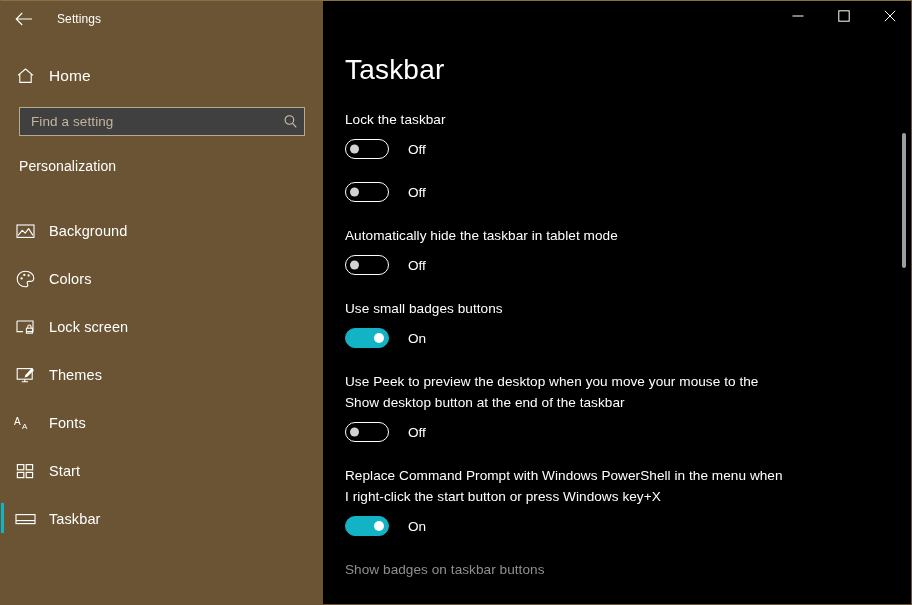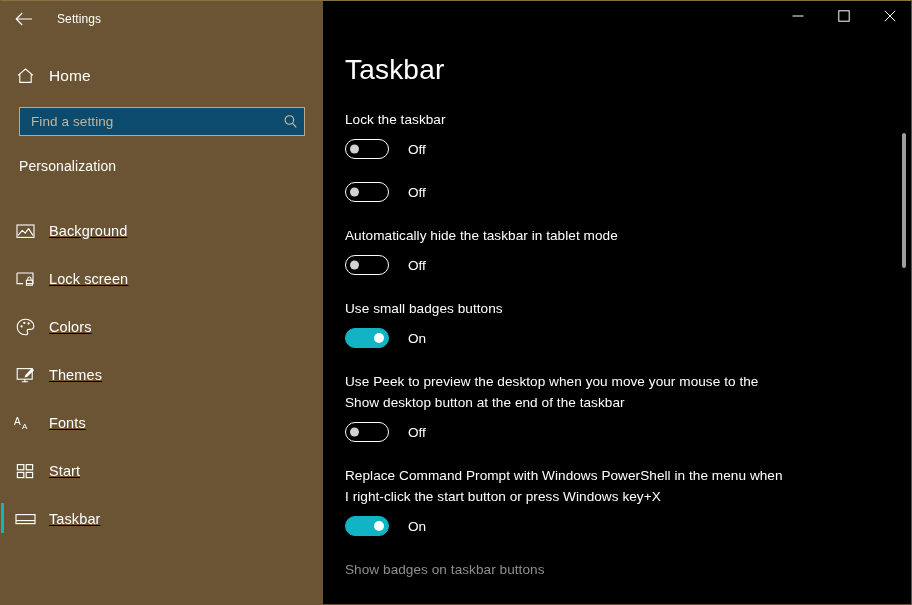--- a/index.html
+++ b/index.html
@@ -72,21 +72,21 @@
     font-size: 14.5px;
     color: #ffffff;
     letter-spacing: 0.1px;
   }
   #home-row .nav-label { font-size: 15.5px; }
 
   #search-box {
     position: absolute;
     left: 18px; top: 106px;
     width: 286px; height: 29px;
-    background: #0c4a6e;
+    background: #404040;
     border: 1px solid #b9a98c;
     display: flex;
     align-items: center;
   }
   #search-input-text {
     flex: 1;
     font-size: 13.5px;
     color: #c3b49a;
     padding-left: 11px;
     letter-spacing: 0.1px;
@@ -110,21 +110,20 @@
     left: 0; top: 206px;
     width: 322px;
   }
 
   .nav-item {
     position: relative;
     height: 48px;
     display: flex;
     align-items: center;
     cursor: default;
-    text-decoration: underline;
   }
   .nav-item.selected::before {
     content: "";
     position: absolute;
     left: 0; top: 8px;
     width: 3px; height: 30px;
     background: #12b3c4;
   }
 
   
@@ -278,43 +277,43 @@
           <svg width="19" height="16" viewBox="0 0 19 16">
             <rect x="1" y="2" width="17" height="12.4" stroke="#ffffff" stroke-width="1.1" fill="none"></rect>
             <path d="M2 12.4 L6.3 7.4 L9.2 10.2 L12.6 5.6 L17 12.4" stroke="#ffffff" stroke-width="1.1" fill="none" stroke-linejoin="round"></path>
           </svg>
         </span>
         <span class="nav-label">Background</span>
       </div>
 
       <div class="nav-item">
         <span class="nav-icon">
-          <svg width="19" height="16" viewBox="0 0 19 16">
-            <path d="M1 2 L17 2 L17 12.6 L10.6 12.6 M1 2 L1 12.6 L7 12.6" stroke="#ffffff" stroke-width="1.1" fill="none"></path>
-            <rect x="10.4" y="9.2" width="6" height="5" stroke="#ffffff" stroke-width="1.05" fill="none"></rect>
-            <path d="M11.8 9.2 L11.8 7.6 A1.6 1.6 0 0 1 15 7.6 L15 9.2" stroke="#ffffff" stroke-width="1.05" fill="none"></path>
-          </svg>
-        </span>
-        <span class="nav-label">Lock screen</span>
-      </div>
-
-      <div class="nav-item">
-        <span class="nav-icon">
           <svg width="19" height="18" viewBox="0 0 19 18">
             <path d="M9.5 1.2 C4.8 1.2 1.2 4.6 1.2 9 C1.2 13.4 4.8 16.8 9.5 16.8 C11.1 16.8 11.8 15.9 11.8 15 C11.8 14.2 11.1 13.6 11.1 12.8 C11.1 12 11.8 11.4 12.7 11.4 L14.3 11.4 C16.4 11.4 17.8 10 17.8 8 C17.8 4.3 14.1 1.2 9.5 1.2 Z" stroke="#ffffff" stroke-width="1.1" fill="none"></path>
             <circle cx="5.6" cy="8.4" r="1.15" fill="#ffffff"></circle>
             <circle cx="8.3" cy="4.9" r="1.15" fill="#ffffff"></circle>
             <circle cx="12.6" cy="5.5" r="1.15" fill="#ffffff"></circle>
           </svg>
         </span>
         <span class="nav-label">Colors</span>
       </div>
 
       <div class="nav-item">
         <span class="nav-icon">
+          <svg width="19" height="16" viewBox="0 0 19 16">
+            <path d="M1 2 L17 2 L17 12.6 L10.6 12.6 M1 2 L1 12.6 L7 12.6" stroke="#ffffff" stroke-width="1.1" fill="none"></path>
+            <rect x="10.4" y="9.2" width="6" height="5" stroke="#ffffff" stroke-width="1.05" fill="none"></rect>
+            <path d="M11.8 9.2 L11.8 7.6 A1.6 1.6 0 0 1 15 7.6 L15 9.2" stroke="#ffffff" stroke-width="1.05" fill="none"></path>
+          </svg>
+        </span>
+        <span class="nav-label">Lock screen</span>
+      </div>
+
+      <div class="nav-item">
+        <span class="nav-icon">
           <svg width="19" height="17" viewBox="0 0 19 17">
             <rect x="1.2" y="1.6" width="15" height="10.6" stroke="#ffffff" stroke-width="1.1" fill="none"></rect>
             <path d="M5.8 14.8 L12 14.8 M8.8 12.2 L8.8 14.8" stroke="#ffffff" stroke-width="1.1" fill="none"></path>
             <path d="M15.8 1 L18 3.2 L11.3 9.8 L8.6 10.6 L9.4 7.9 Z" fill="#ffffff"></path>
           </svg>
         </span>
         <span class="nav-label">Themes</span>
       </div>
 
       <div class="nav-item">

